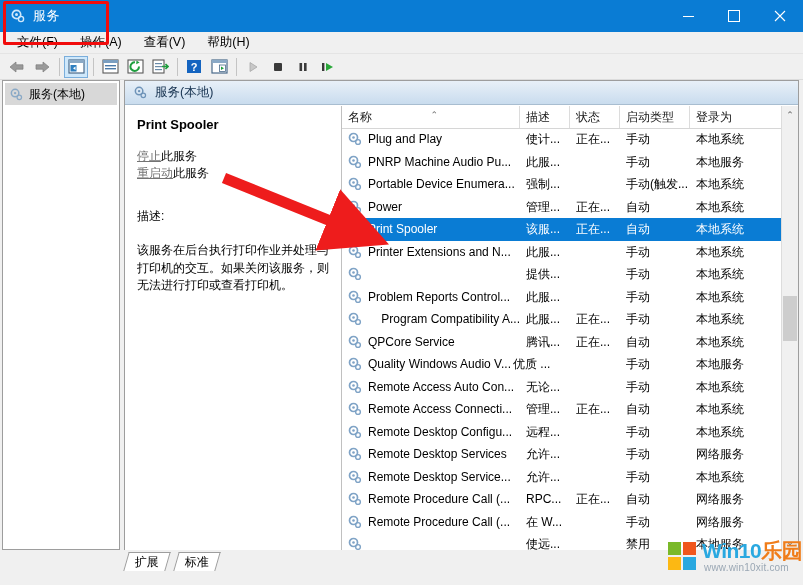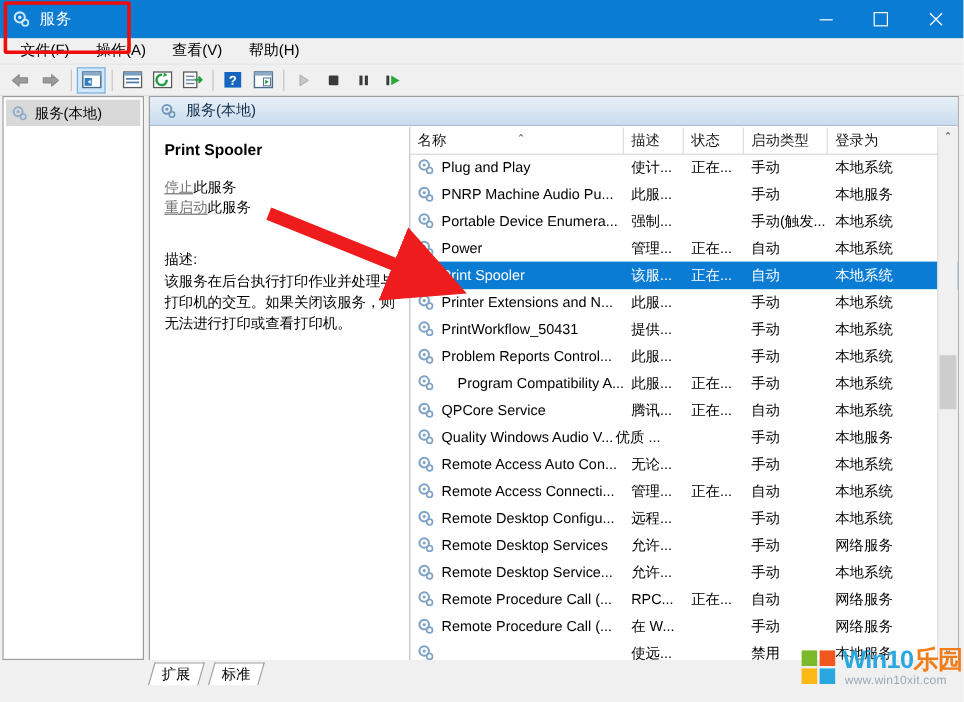--- a/index.html
+++ b/index.html
@@ -54,21 +54,21 @@
     border-bottom:1px solid #a8bdd0;display:flex;align-items:center;padding-left:8px;box-sizing:border-box;}
   .console-head .lbl{margin-left:7px;font-size:12.5px;color:#15314f;}
 
   
   .detail{position:absolute;left:0;top:25px;width:216px;height:444px;background:#fff;
     padding:8px 10px 0 12px;box-sizing:border-box;}
   .detail-title{font-size:13px;font-weight:bold;color:#000;margin:3px 0 0 0;}
   .links{margin-top:16px;line-height:17px;font-size:12px;}
   .lnk{color:#737373;text-decoration:underline;cursor:pointer;}
   .desc-label{margin-top:26px;font-size:12px;}
-  .desc-body{margin-top:1px;font-size:12px;line-height:17.5px;}
+  .desc-body{margin-top:17px;font-size:12px;line-height:17.5px;}
 
   
   .listwrap{position:absolute;left:216px;top:25px;width:457px;height:444px;background:#fff;
     border-left:1px solid #c0c0c0;box-sizing:border-box;overflow:hidden;}
   .lheader{position:absolute;left:0;top:0;width:440px;height:22px;background:#fff;
     border-bottom:1px solid #d6d6d6;}
   .hcell{position:absolute;top:0;height:22px;line-height:22px;font-size:12px;color:#1a1a1a;
     border-right:1px solid #dcdcdc;box-sizing:border-box;padding-left:6px;}
   .hcell .sortarrow{position:absolute;left:50%;top:-2px;font-size:9px;color:#6e6e6e;}
   .rows{position:absolute;left:0;top:22px;width:457px;height:422px;}
@@ -344,21 +344,20 @@
               <div class="cell" style="left: 228px; width: 50px;"></div>
               <div class="cell" style="left: 278px; width: 70px;">手动</div>
               <div class="cell" style="left: 348px; width: 92px;">本地系统</div>
             </div>
             <div class="row">
               <svg class="rowicon" viewBox="0 0 16 16">
                 <circle cx="6.5" cy="6.5" r="4" fill="none" stroke="#7fa3c6" stroke-width="1.7"></circle>
                 <circle cx="6.5" cy="6.5" r="1.3" fill="#7fa3c6"></circle>
                 <circle cx="11" cy="11" r="2.4" fill="none" stroke="#7fa3c6" stroke-width="1.4"></circle>
               </svg>
-              <div class="cell name" style="left: 0px; width: 178px;">PrintWorkflow_50431</div>
               <div class="cell" style="left: 178px; width: 50px;">提供...</div>
               <div class="cell" style="left: 228px; width: 50px;"></div>
               <div class="cell" style="left: 278px; width: 70px;">手动</div>
               <div class="cell" style="left: 348px; width: 92px;">本地系统</div>
             </div>
             <div class="row">
               <svg class="rowicon" viewBox="0 0 16 16">
                 <circle cx="6.5" cy="6.5" r="4" fill="none" stroke="#7fa3c6" stroke-width="1.7"></circle>
                 <circle cx="6.5" cy="6.5" r="1.3" fill="#7fa3c6"></circle>
                 <circle cx="11" cy="11" r="2.4" fill="none" stroke="#7fa3c6" stroke-width="1.4"></circle>

